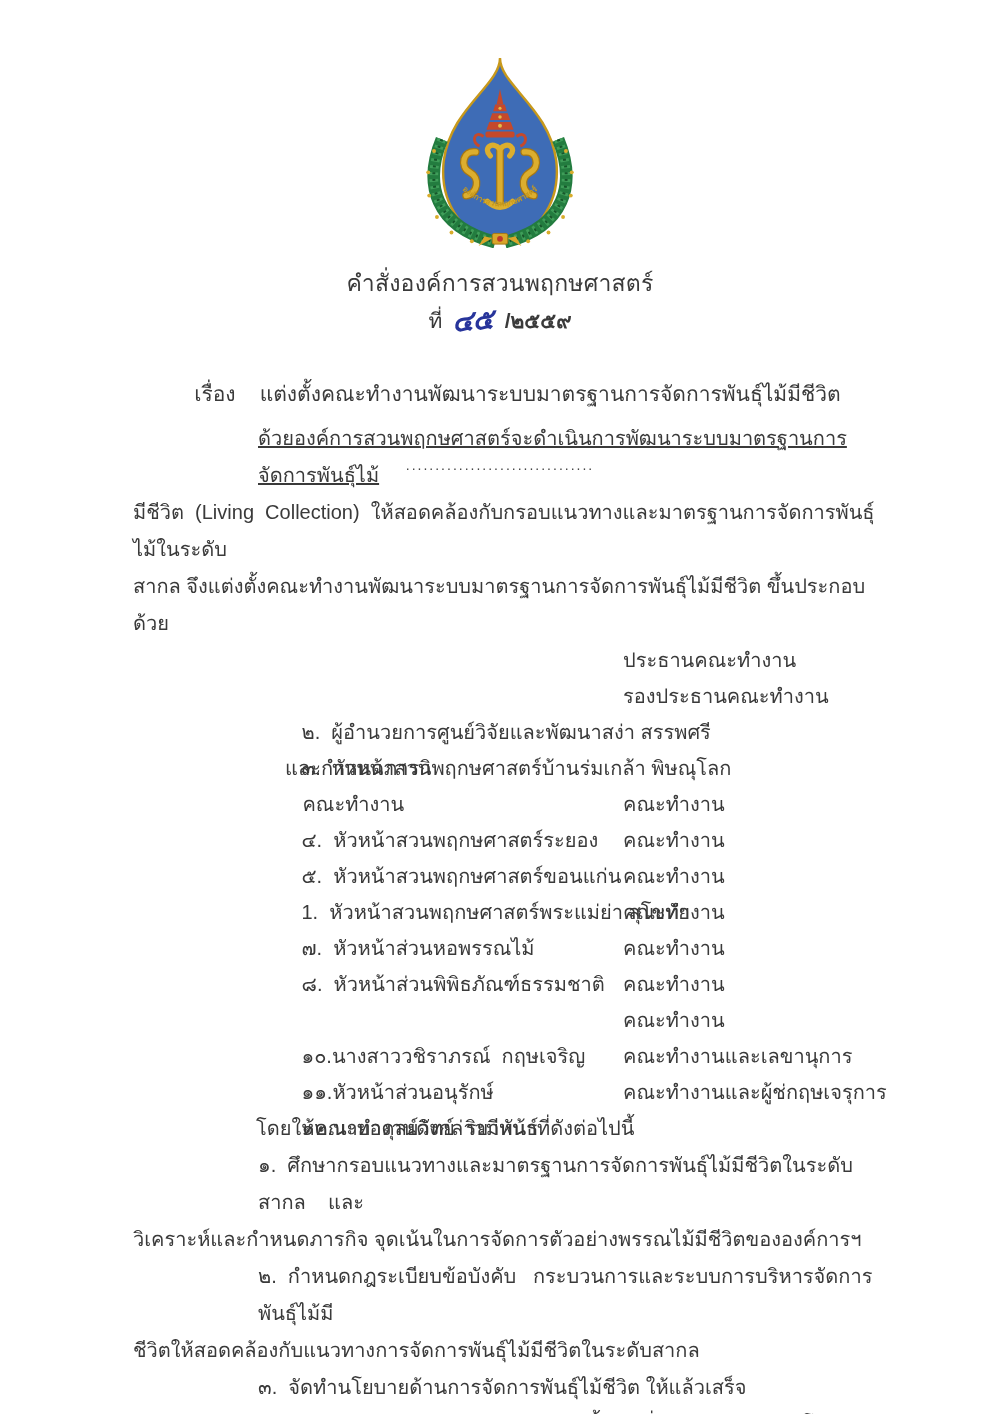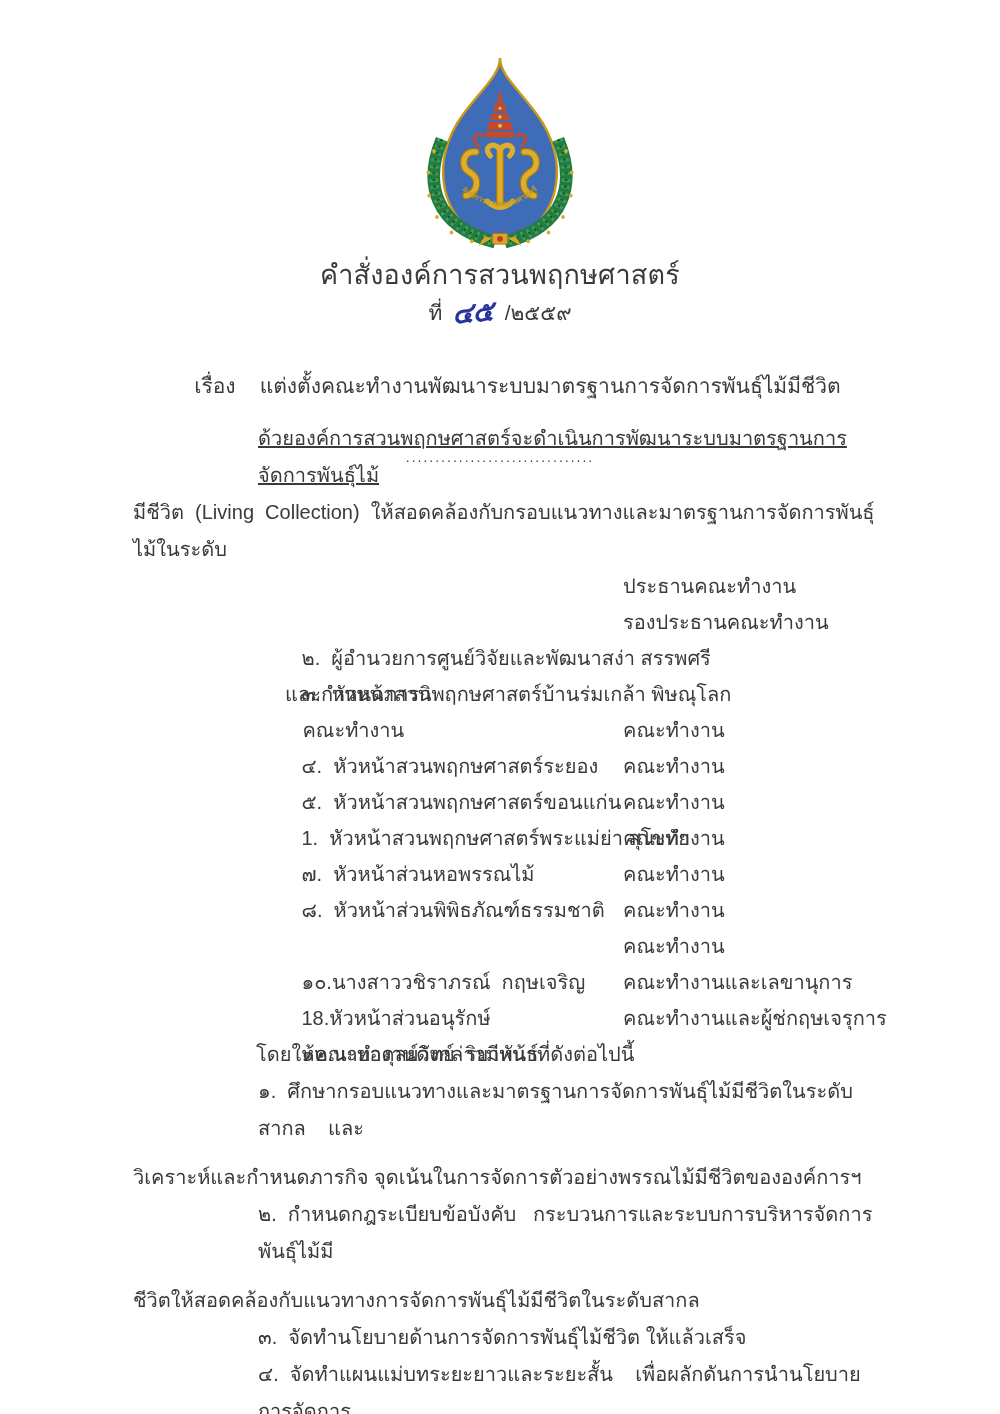--- a/index.html
+++ b/index.html
@@ -11,52 +11,52 @@
     position:relative;
     overflow:hidden;
   }
   .page { width:1000px; height:1414px; position:relative; }
 
   
   .seal-wrap { padding-top:54px; text-align:center; }
 
   
   .hdr { text-align:center; }
-  .title { margin-top:6px; font-size:27px; line-height:34px; letter-spacing:.2px; }
+  .title { margin-top:14px; font-size:23px; line-height:34px; letter-spacing:.2px; }
   .docno { font-size:21px; line-height:38px; }
   .docno .hand {
     display:inline-block;
     color:#27349b;
     font-size:28px; font-weight:600; font-style:italic;
     letter-spacing:-1px;
     transform:rotate(-5deg) translateY(2px);
     margin:0 4px 0 10px;
   }
-  .docno .suffix { margin-left:8px; }
+  .docno .suffix { margin-left:8px;font-weight:bold; }
   .subject { font-size:21px; line-height:36px; white-space:pre-wrap; }
   .subject .subj-label { margin-right:24px; }
   .dots { font-size:14px; line-height:22px; letter-spacing:2px; color:#444; margin-top:6px; }
 
   
   .content {
     position:absolute; left:133px; top:420px; width:742px;
     font-size:20px;
   }
   .line { line-height:37px; white-space:pre-wrap; }
   .indent { padding-left:125px;text-decoration:underline; }
 
   .c-row { position:relative; height:36px; line-height:36px; padding-left:124px; white-space:pre; }
   .c-role { position:absolute; left:490px; top:0; white-space:pre; }
   .c-role-inline { margin-left:1px; }
   .c-cont { height:36px; line-height:36px; padding-left:152px; white-space:pre; }
 
   .closing { line-height:37px; padding-left:123px; white-space:pre; }
 
   .d-first { line-height:37px; padding-left:125px; white-space:pre-wrap; }
-  .d-cont  { line-height:37px; white-space:pre-wrap;margin-top:12px; }
+  .d-cont  { line-height:37px; white-space:pre-wrap; }
 </style>
 </head>
 <body>
 
 <div class="page">
 
   <div class="seal-wrap">
     <svg width="166" height="194" viewBox="0 0 170 200">
 
       <path d="M85,4 C85,32 34,56 27,110 C22,156 50,192 85,192 C120,192 148,156 143,110 C136,56 85,32 85,4 Z" fill="#3e6cb6" stroke="#c8991b" stroke-width="2.5"></path>
@@ -136,20 +136,21 @@
       <span class="subj-label">เรื่อง</span><span>แต่งตั้งคณะทำงานพัฒนาระบบมาตรฐานการจัดการพันธุ์ไม้มีชีวิต</span>
     </div>
     <div class="dots">................................</div>
   </div>
 
   <div class="content">
 
     <div>
       <div class="line indent">ด้วยองค์การสวนพฤกษศาสตร์จะดำเนินการพัฒนาระบบมาตรฐานการจัดการพันธุ์ไม้</div>
       <div class="line">มีชีวิต  (Living  Collection)  ให้สอดคล้องกับกรอบแนวทางและมาตรฐานการจัดการพันธุ์ไม้ในระดับ</div>
+      <div class="line">สากล จึงแต่งตั้งคณะทำงานพัฒนาระบบมาตรฐานการจัดการพันธุ์ไม้มีชีวิต ขึ้นประกอบด้วย</div>
     </div>
 
     <div>
       <div class="c-row">
         <span class="c-role">ประธานคณะทำงาน</span>
       </div>
       <div class="c-row">
         <span>๒.  ผู้อำนวยการศูนย์วิจัยและพัฒนาสง่า สรรพศรี</span>
         <span class="c-role">รองประธานคณะทำงาน</span>
       </div>
@@ -179,21 +180,21 @@
         <span class="c-role">คณะทำงาน</span>
       </div>
       <div class="c-row">
         <span class="c-role">คณะทำงาน</span>
       </div>
       <div class="c-row">
         <span>๑๐.นางสาววชิราภรณ์  กฤษเจริญ</span>
         <span class="c-role">คณะทำงาน</span>
       </div>
       <div class="c-row">
-        <span>18.หัวหน้าส่วนอนุรักษ์</span>
+        <span>๑๑.หัวหน้าส่วนอนุรักษ์</span>
         <span class="c-role">คณะทำงานและเลขานุการ</span>
       </div>
       <div class="c-row">
         <span>๑๒.นายอดุลย์วิทย์  ริยาพันธ์</span>
         <span class="c-role">คณะทำงานและผู้ช่กฤษเจรุการ</span>
       </div>
     </div>
 
     <div class="closing">โดยให้คณะทำงานดังกล่าวมีหน้าที่ดังต่อไปนี้</div>
 

